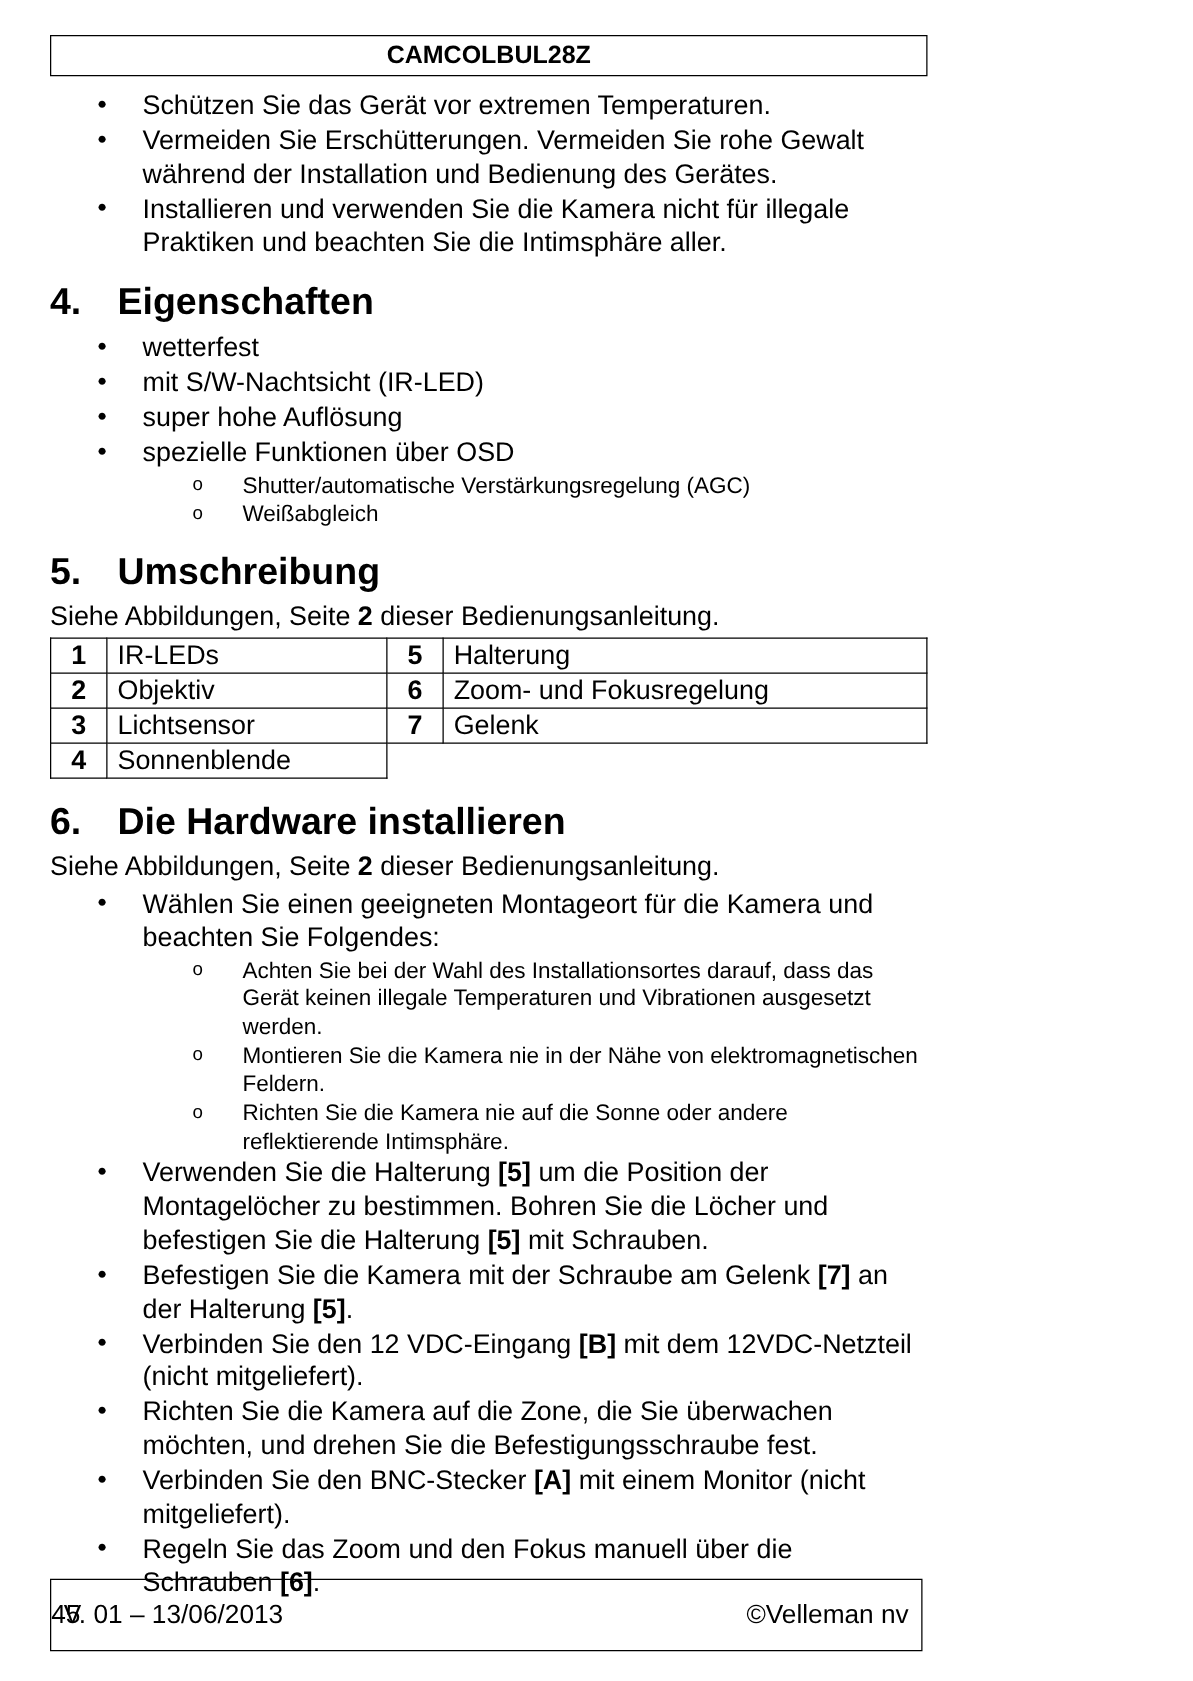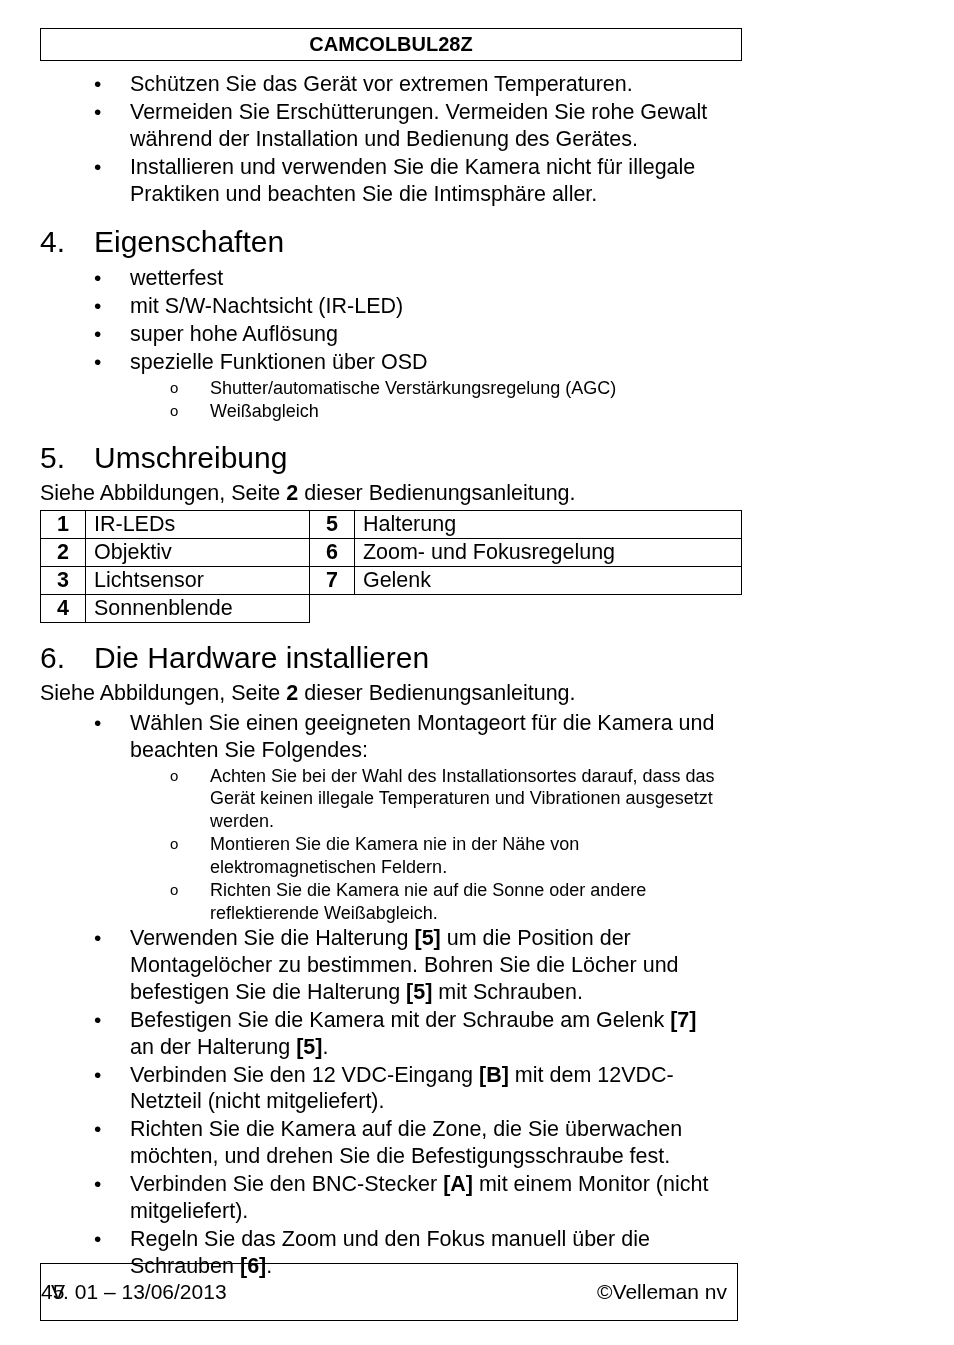--- a/index.html
+++ b/index.html
@@ -28,21 +28,21 @@
   ul.bullets {
     list-style: none;
     margin: 0 0 0 38px;
     padding: 0;
   }
   ul.bullets > li {
     position: relative;
     padding-left: 36px;
     font-size: 21.5px;
     line-height: 1.25;
-    margin: 1px 16px;
+    margin: 1px 0;
   }
   ul.bullets > li::before {
     content: "•";
     position: absolute;
     left: 0;
     top: 0;
     font-size: 21px;
   }
   ul.sub {
     list-style: none;
@@ -58,21 +58,21 @@
   }
   ul.sub > li::before {
     content: "o";
     position: absolute;
     left: 0;
     top: 2px;
     font-size: 15px;
   }
   h2.sec {
     font-size: 30px;
-    font-weight: normal;
+    font-weight: bold;
     margin: 18px 0 6px 0;
   }
   h2.sec .num {
     display: inline-block;
     width: 54px;
   }
   p.intro {
     font-size: 21.5px;
     margin: 2px 0 4px 0;
   }
@@ -183,21 +183,21 @@
   </h2>
   <p class="intro">
     <span>Siehe Abbildungen, Seite </span><b>2</b><span> dieser Bedienungsanleitung.</span>
   </p>
   <ul class="bullets">
     <li>
       <span>Wählen Sie einen geeigneten Montageort für die Kamera und beachten Sie Folgendes:</span>
       <ul class="sub">
         <li>Achten Sie bei der Wahl des Installationsortes darauf, dass das Gerät keinen illegale Temperaturen und Vibrationen ausgesetzt werden.</li>
         <li>Montieren Sie die Kamera nie in der Nähe von elektromagnetischen Feldern.</li>
-        <li>Richten Sie die Kamera nie auf die Sonne oder andere reflektierende Weißabgleich.</li>
+        <li>Richten Sie die Kamera nie auf die Sonne oder andere reflektierende Intimsphäre.</li>
       </ul>
     </li>
     <li>
       <span>Verwenden Sie die Halterung </span><b>[5]</b><span> um die Position der Montagelöcher zu bestimmen. Bohren Sie die Löcher und befestigen Sie die Halterung </span><b>[5]</b><span> mit Schrauben.</span>
     </li>
     <li>
       <span>Befestigen Sie die Kamera mit der Schraube am Gelenk </span><b>[7]</b><span> an der Halterung </span><b>[5]</b><span>.</span>
     </li>
     <li>
       <span>Verbinden Sie den 12 VDC-Eingang </span><b>[B]</b><span> mit dem 12VDC-Netzteil (nicht mitgeliefert).</span>

